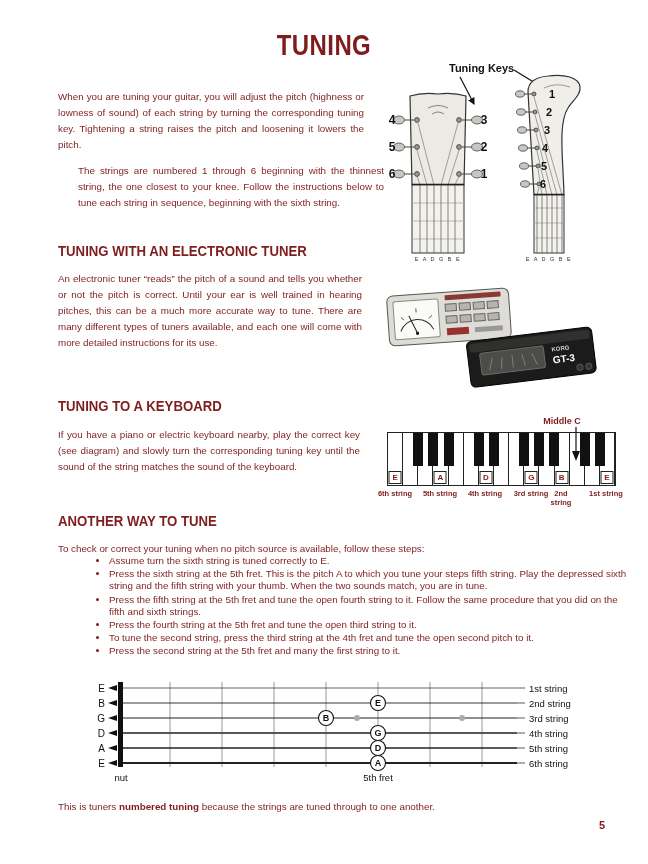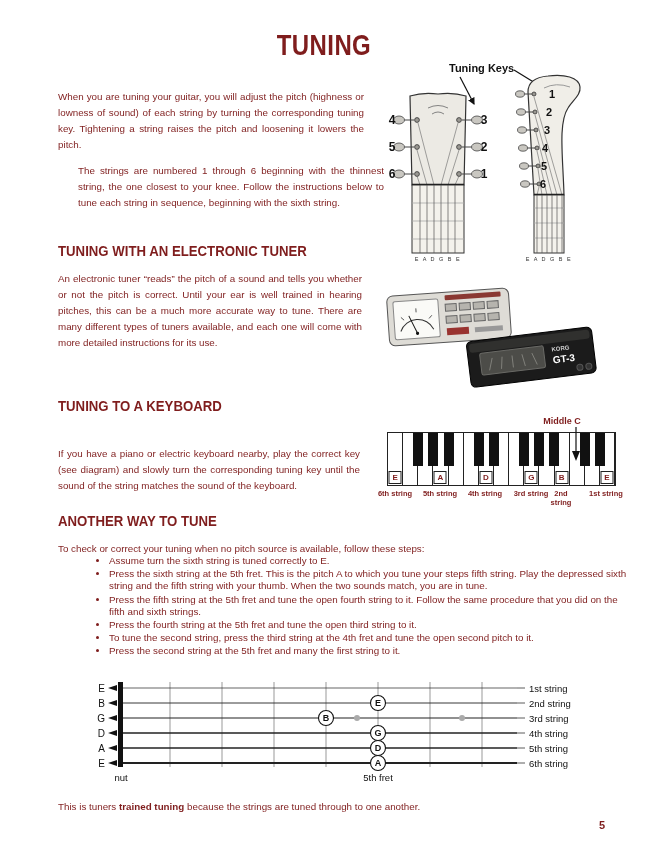--- a/index.html
+++ b/index.html
@@ -9,21 +9,21 @@
          font-size:30px;font-weight:bold;transform:scaleX(.8);letter-spacing:.5px;}
   h2.sec{position:absolute;margin:0;font-size:15px;font-weight:bold;white-space:nowrap;
          transform:scaleX(.88);transform-origin:0 50%;}
   #h-tuner{left:58px;top:242px;}
   #h-kb{left:58px;top:397px;}
   #h-another{left:58px;top:512px;}
   p.body{position:absolute;margin:0;font-size:9.8px;line-height:16px;text-align:justify;}
   #p1{left:58px;top:89px;width:306px;}
   #p2{left:58px;top:163px;width:306px;margin-left:20px;}
   #p-tuner{left:58px;top:271px;width:304px;}
-  #p-kb{left:58px;top:427px;width:302px;margin-top:19px;}
+  #p-kb{left:58px;top:427px;width:302px;}
   #p-another{left:58px;top:541px;width:560px;text-align:left;}
   ul#bullets{position:absolute;left:96px;top:555px;width:524px;margin:0;padding-left:13px;
              font-size:9.8px;line-height:12.2px;list-style:disc;}
   ul#bullets li{margin:0 0 1px 0;}
   .footer{position:absolute;left:58px;top:801px;margin:0;font-size:9.8px;}
   #pagenum{position:absolute;left:599px;top:819px;font-size:11px;font-weight:bold;}
 
   
   #fig-heads{position:absolute;left:378px;top:58px;}
   #fig-tuners{position:absolute;left:380px;top:280px;}
@@ -289,17 +289,17 @@
     <text x="474" y="13.5" class="fb-strlabel">1st string</text>
     <text x="474" y="28.5" class="fb-strlabel">2nd string</text>
     <text x="474" y="43.5" class="fb-strlabel">3rd string</text>
     <text x="474" y="58.5" class="fb-strlabel">4th string</text>
     <text x="474" y="73.5" class="fb-strlabel">5th string</text>
     <text x="474" y="88.5" class="fb-strlabel">6th string</text>
     <text x="66" y="103" class="fb-caption">nut</text>
     <text x="323" y="103" class="fb-caption">5th fret</text>
   </svg>
 
-  <p class="footer"><span>This is tuners </span><strong>trained tuning</strong><span> because the strings are tuned through to one another.</span></p>
+  <p class="footer"><span>This is tuners </span><strong>numbered tuning</strong><span> because the strings are tuned through to one another.</span></p>
 
   <div id="pagenum">5</div>
 
 </div>
 
 </body></html>

